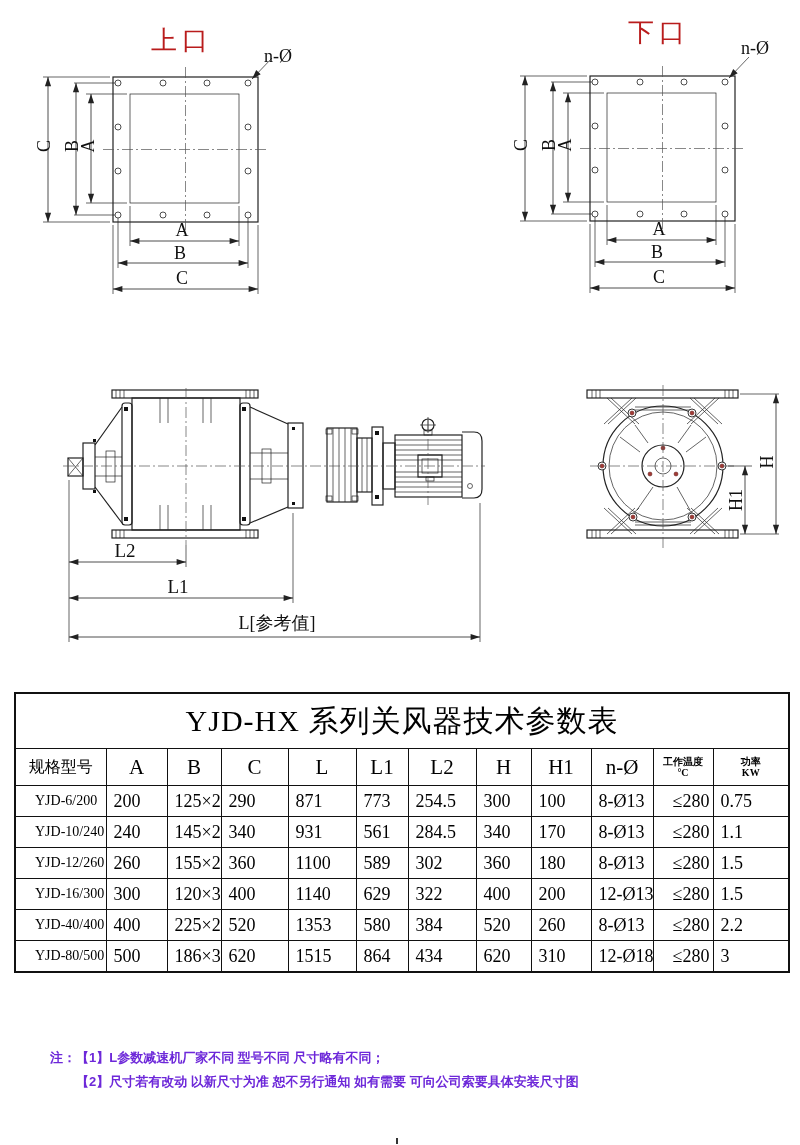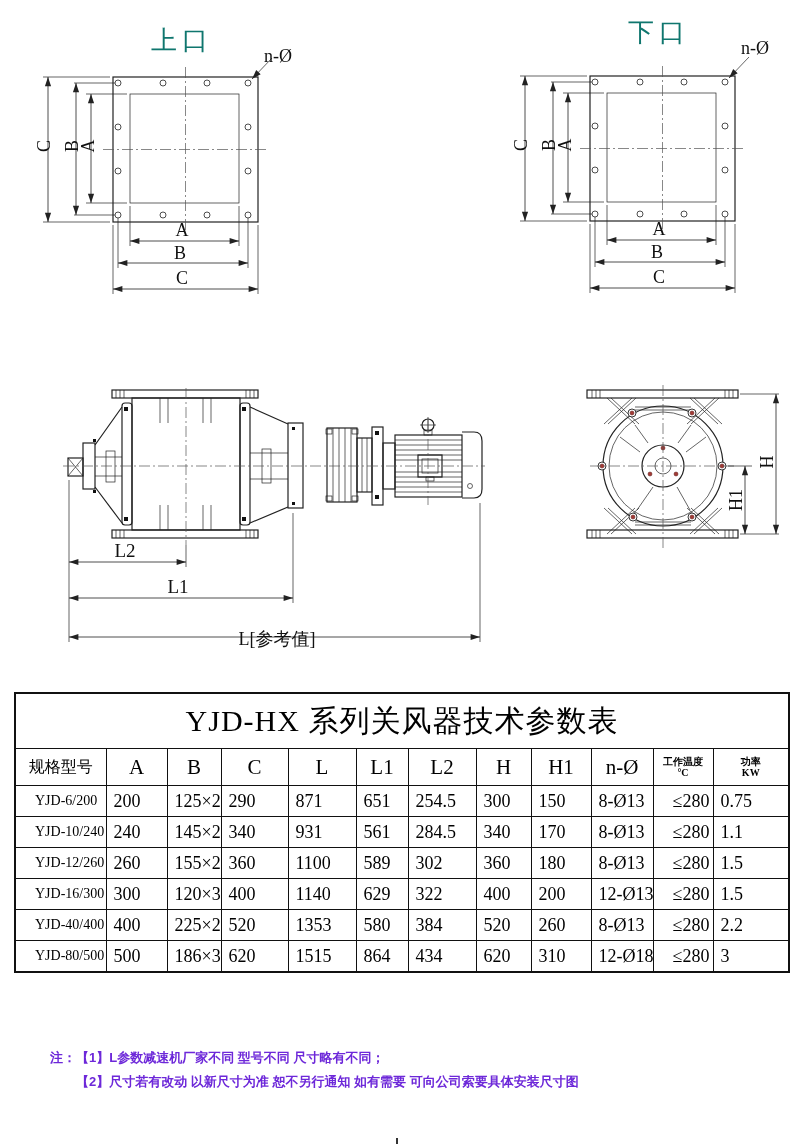--- a/index.html
+++ b/index.html
@@ -13,22 +13,22 @@
   .dim{stroke:#222;stroke-width:0.8;marker-start:url(#ah);marker-end:url(#ah);}
   .hole{fill:#fff;stroke:#222;stroke-width:0.8;}
   .boltring{fill:#fff;stroke:#222;stroke-width:0.9;}
   .boltred{fill:#a33a35;stroke:#5a1d1a;stroke-width:0.5;}
   .blk{fill:#111;stroke:none;}
   
   .lbl{position:absolute;width:40px;height:20px;line-height:20px;text-align:center;
        font-size:18px;color:#111;}
   .rot{transform:rotate(-90deg);}
   .ttl{position:absolute;width:72px;height:30px;line-height:30px;text-align:center;
-       font-size:26px;letter-spacing:5px;color:#0f766e;}
-  .wide{width:120px;margin-top:16px;}
+       font-size:26px;letter-spacing:5px;color:#b91c1c;}
+  .wide{width:120px;}
   
   .spec{position:absolute;left:14px;top:692px;width:774px;border-collapse:collapse;
         table-layout:fixed;border:2px solid #111;}
   .spec td{border:1px solid #111;overflow:hidden;white-space:nowrap;padding:0;
            font-size:18px;vertical-align:middle;color:#000;}
   .spec .title-cell{height:54px;text-align:center;font-size:30px;letter-spacing:1px;}
   .spec .hr td{height:36px;text-align:center;font-size:21px;}
   .spec .hr .mh{font-size:16px;}
   .spec .hr .sh{font-size:10px;font-weight:bold;line-height:1.15;}
   .spec .dr td{height:30px;text-align:left;padding-left:7px;}
@@ -258,24 +258,24 @@
         <div>功率</div>
         <div>KW</div>
       </td>
     </tr>
     <tr class="dr">
       <td class="m">YJD-6/200</td>
       <td>200</td>
       <td>125×2</td>
       <td>290</td>
       <td>871</td>
-      <td>651</td>
+      <td>773</td>
       <td>254.5</td>
       <td>300</td>
-      <td>150</td>
+      <td>100</td>
       <td>8-Ø13</td>
       <td class="t">≤280</td>
       <td>0.75</td>
     </tr>
     <tr class="dr">
       <td class="m">YJD-10/240</td>
       <td>240</td>
       <td>145×2</td>
       <td>340</td>
       <td>931</td>

